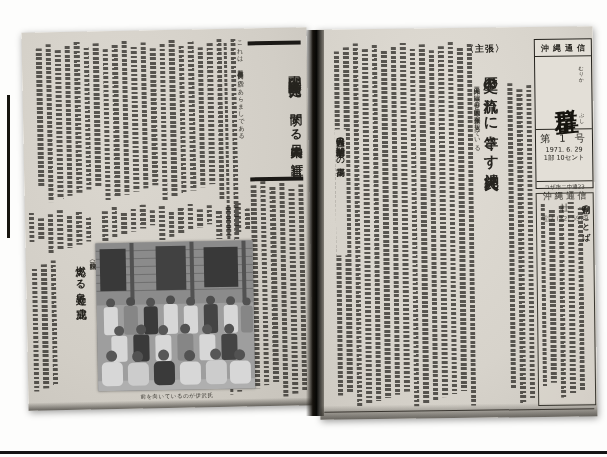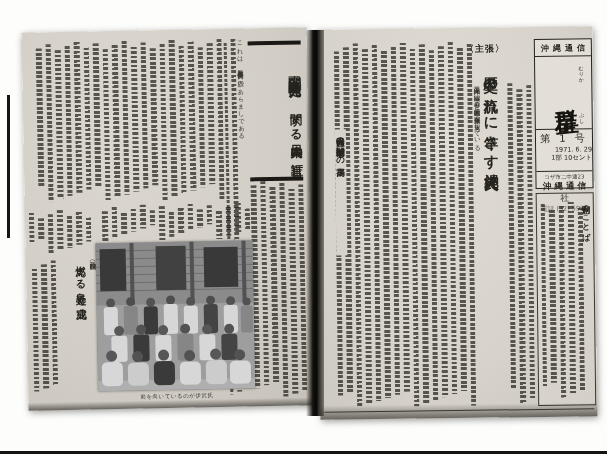--- a/index.html
+++ b/index.html
@@ -64,21 +64,21 @@
   .mh-pub{font-size:8px;font-weight:bold;letter-spacing:4px;padding:3px 0 2px 4px;
     border-bottom:1px solid #2a2822;}
   .mh-callig{height:72px;position:relative;display:flex;align-items:center;justify-content:center;
     border-bottom:1px solid #2a2822;}
   .mh-callig .big{writing-mode:vertical-rl;text-orientation:upright;font-size:24px;font-weight:bold;
     font-family:"DejaVu Serif","Liberation Serif",serif;transform:rotate(-5deg);letter-spacing:2px;color:#16140f;}
   .mh-callig .fg{position:absolute;writing-mode:vertical-rl;text-orientation:upright;
     font-size:5px;color:#2b2923;right:7px;}
   .mh-callig .fg1{top:6px;} .mh-callig .fg2{bottom:8px;}
   .mh-issue{font-size:10px;font-weight:normal;letter-spacing:3px;padding-top:2px;}
-  .mh-date{font-size:6.5px;text-align:right;} .mh-price{font-size:6.5px;padding-bottom:8px;border-bottom:1px solid #2a2822;text-align:right;}
+  .mh-date{font-size:6.5px;} .mh-price{font-size:6.5px;padding-bottom:18px;border-bottom:1px solid #2a2822;}
   .mh-addr{font-size:5.5px;color:#36342e;padding-top:2px;}
   .mh-co{font-size:8.5px;font-weight:bold;letter-spacing:3px;padding-left:3px;}
   .mh-tel{font-size:6.5px;}
 
   .creed{left:218px;top:166px;width:58px;height:213px;border:1px solid #3a3831;box-sizing:border-box;
     background:rgba(228,224,216,.35);}
   .creed-head{position:absolute;right:4px;top:6px;height:64px;font-size:8px;font-weight:bold;}
   .creed-cols{position:absolute;left:4px;top:8px;width:42px;height:196px;}
 </style>
 </head>

